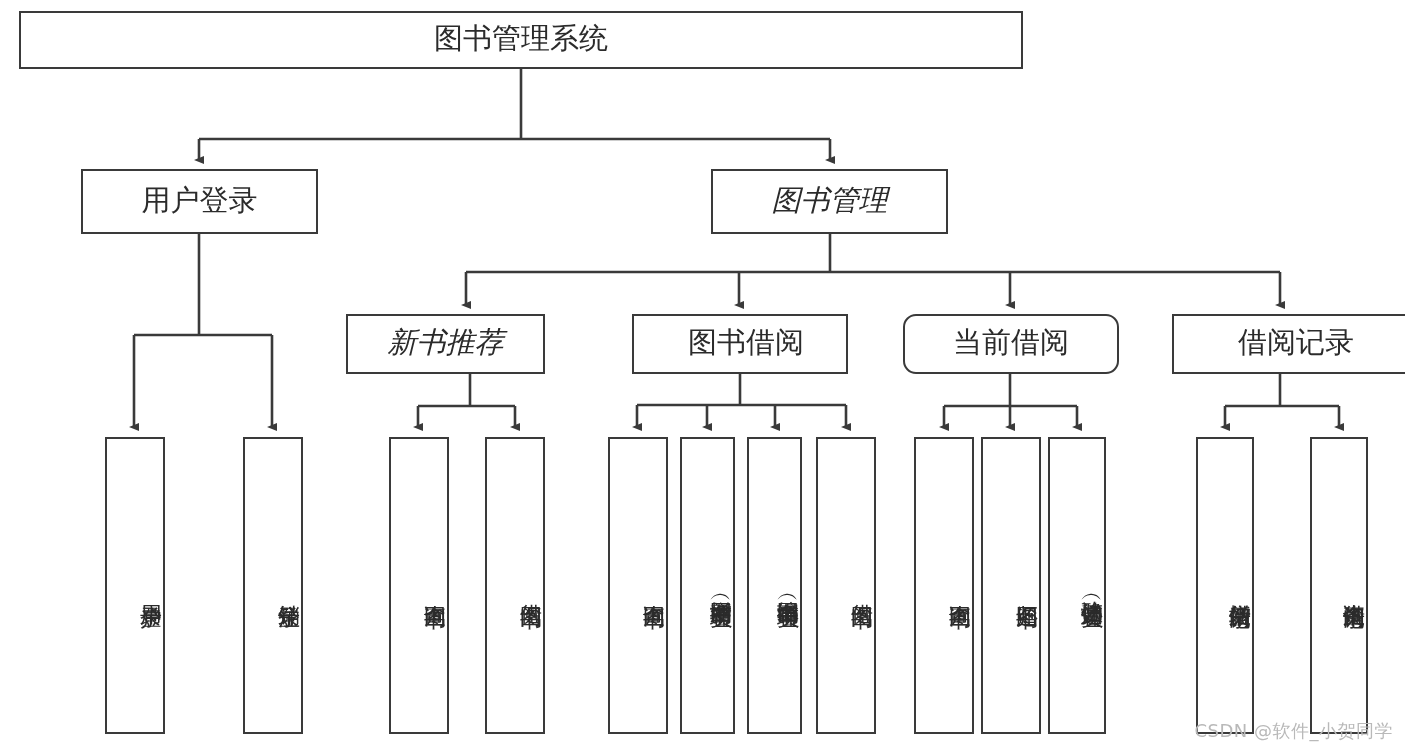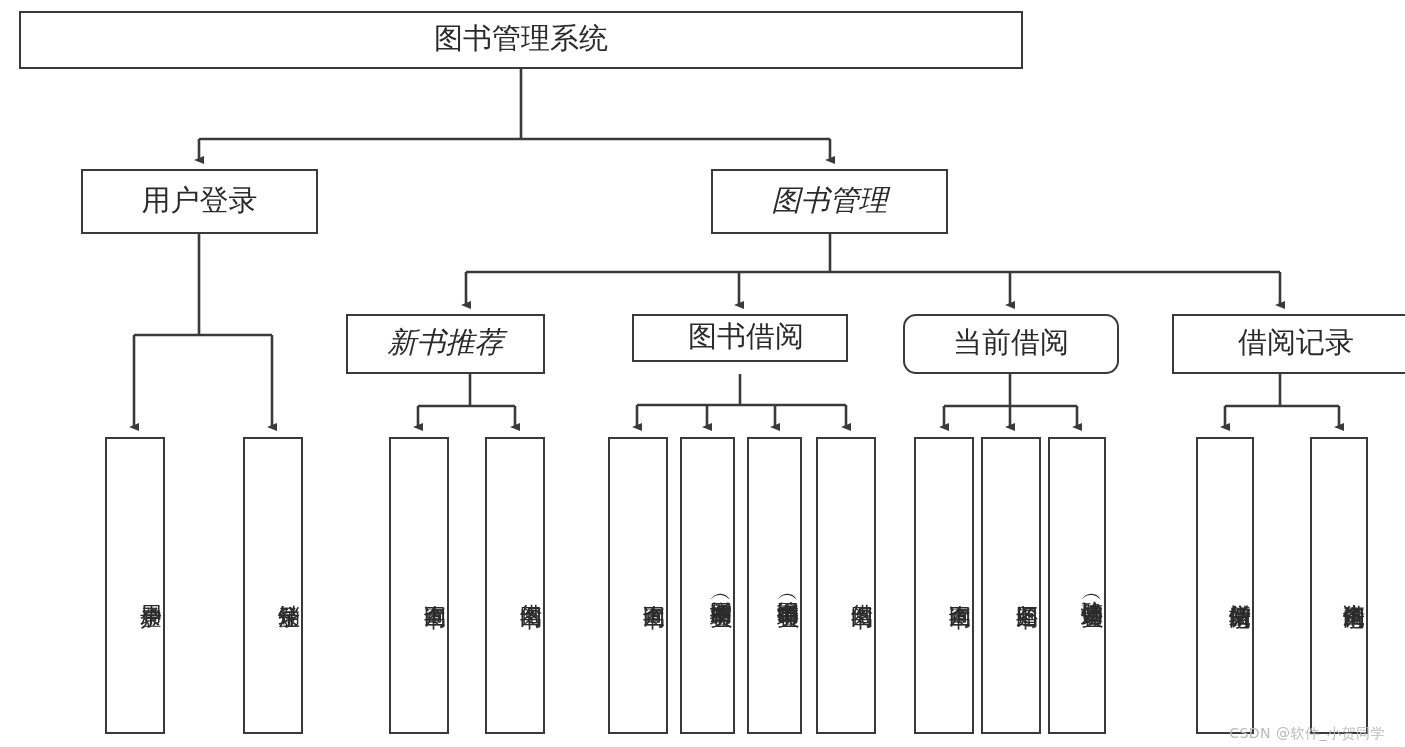--- a/index.html
+++ b/index.html
@@ -53,23 +53,23 @@
   }
   .label {
     display: block;
     white-space: nowrap;
   }
   .node.h .label {
     padding-bottom: 2px;
   }
   #watermark {
     position: absolute;
-    right: 20px;
+    right: 12px;
     bottom: 4px;
-    font-size: 14px;
+    font-size: 18px;
     color: #b9b9b9;
     letter-spacing: 0.5px;
     white-space: nowrap;
   }
 </style>
 </head>
 <body>
 
 <div id="canvas">
 
@@ -131,21 +131,21 @@
   <div class="node h" style="left:81px; top:169px; width:237px; height:65px;">
     <span class="label">用户登录</span>
   </div>
   <div class="node h" style="left:711px; top:169px; width:237px; height:65px;font-style:italic;">
     <span class="label">图书管理</span>
   </div>
 
   <div class="node h" style="left:346px; top:314px; width:199px; height:60px;font-style:italic;">
     <span class="label">新书推荐</span>
   </div>
-  <div class="node h" style="left:632px; top:314px; width:216px; height:48px;padding-left:12px;">
+  <div class="node h" style="left:632px; top:314px; width:216px; height:60px;padding-left:12px;">
     <span class="label">图书借阅</span>
   </div>
   <div class="node h" style="left:903px; top:314px; width:216px; height:60px;border-radius:13px;">
     <span class="label">当前借阅</span>
   </div>
   <div class="node h" style="left:1172px; top:314px; width:248px; height:60px;">
     <span class="label">借阅记录</span>
   </div>
 
   <div class="node v" style="left:105px; top:437px; width:60px; height:297px;">

